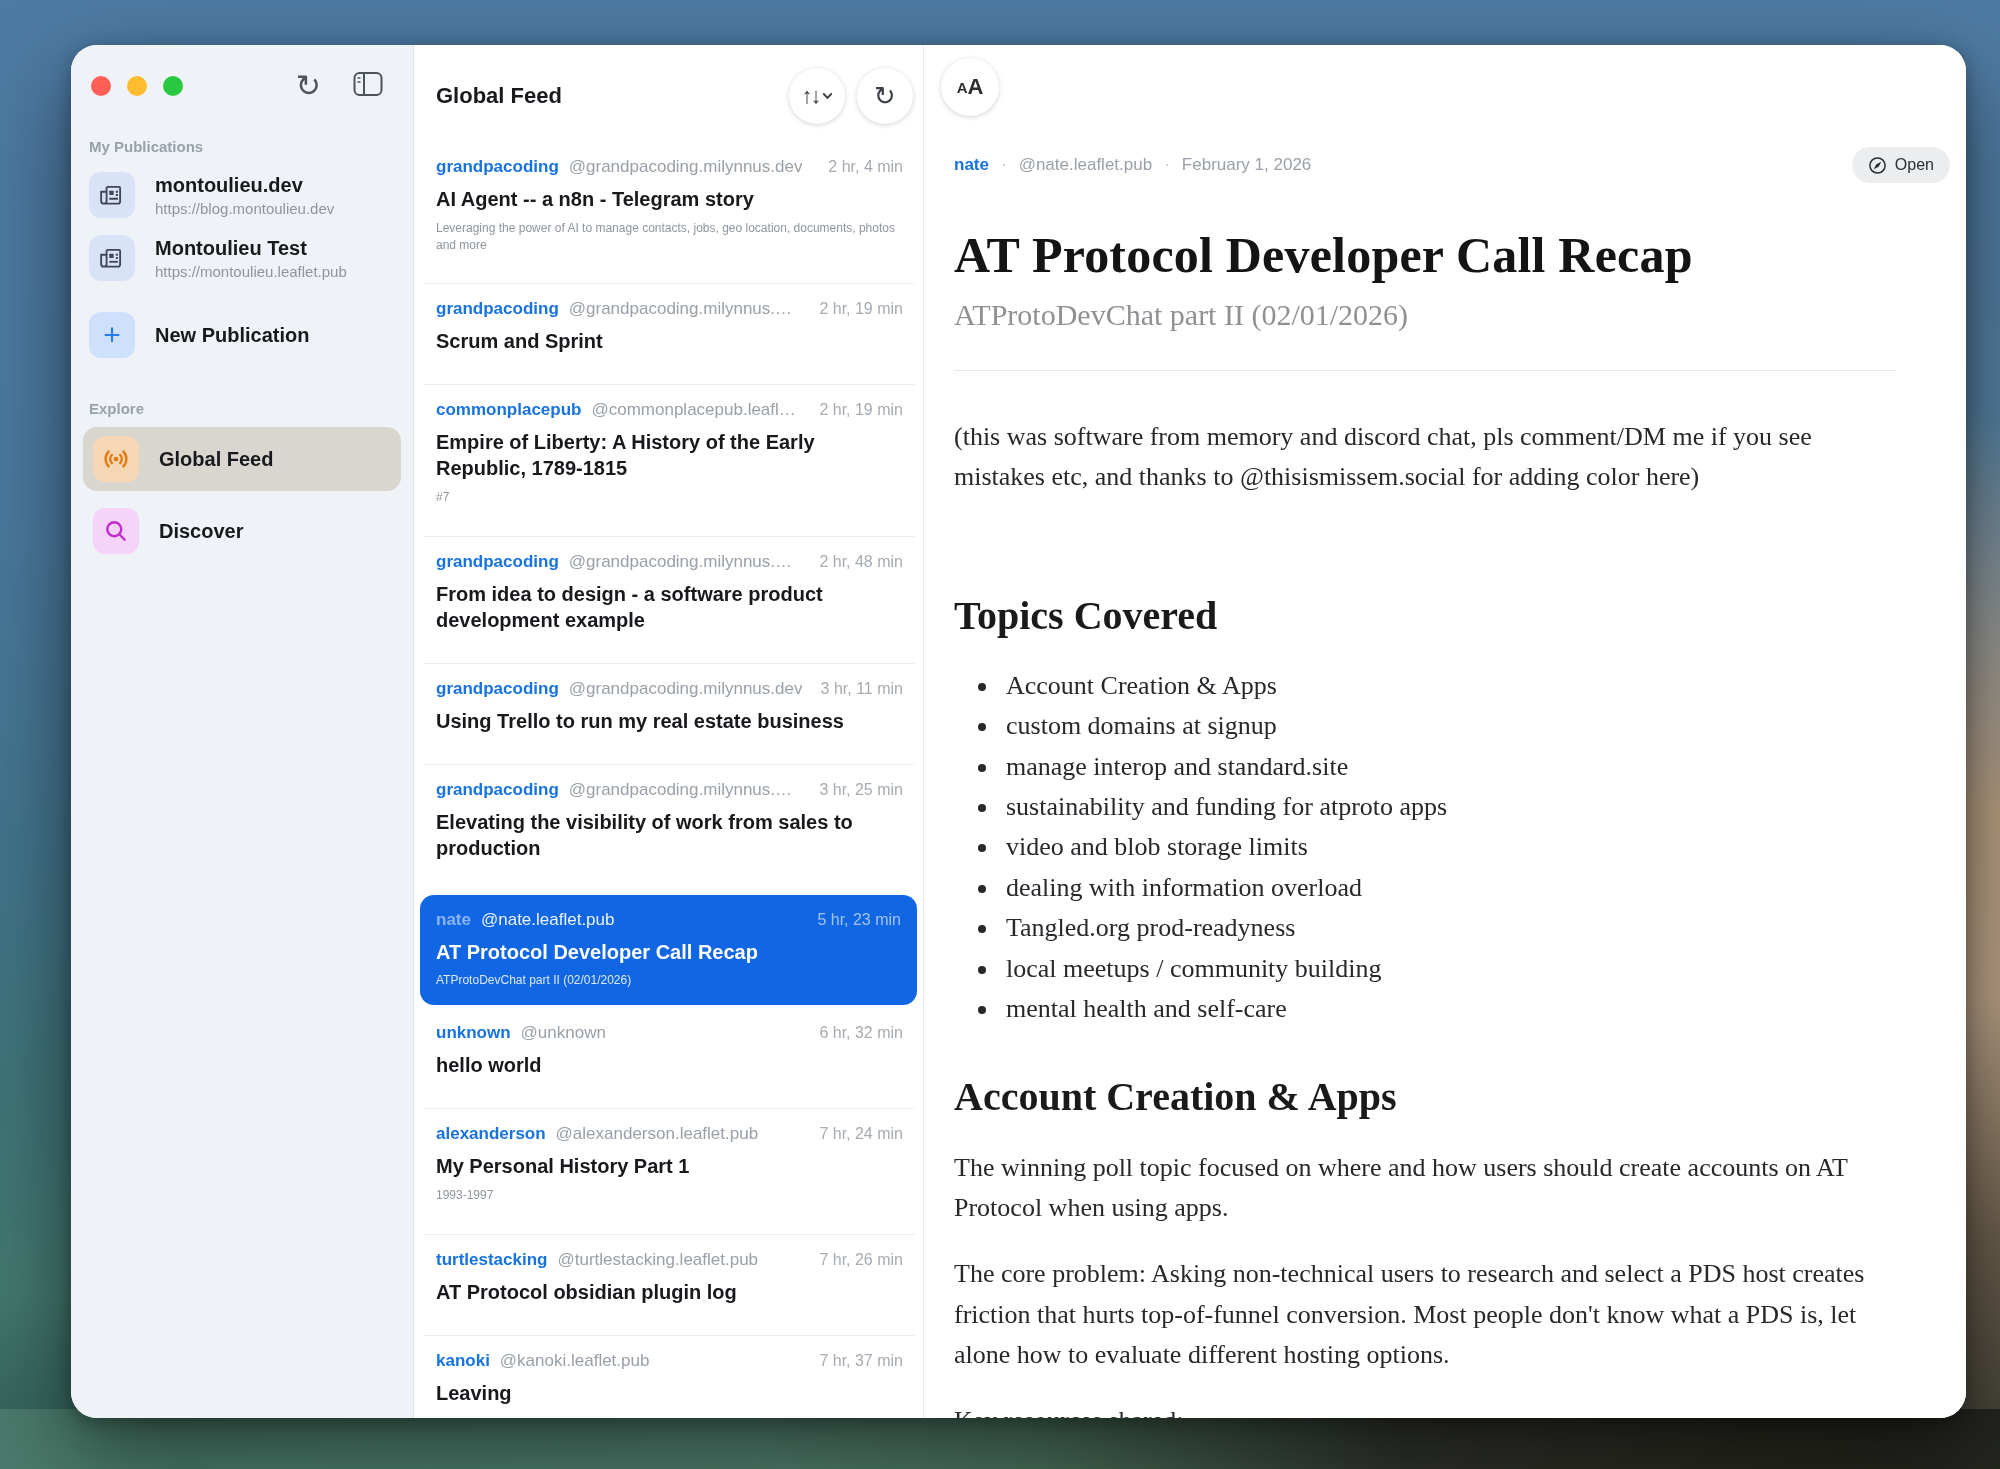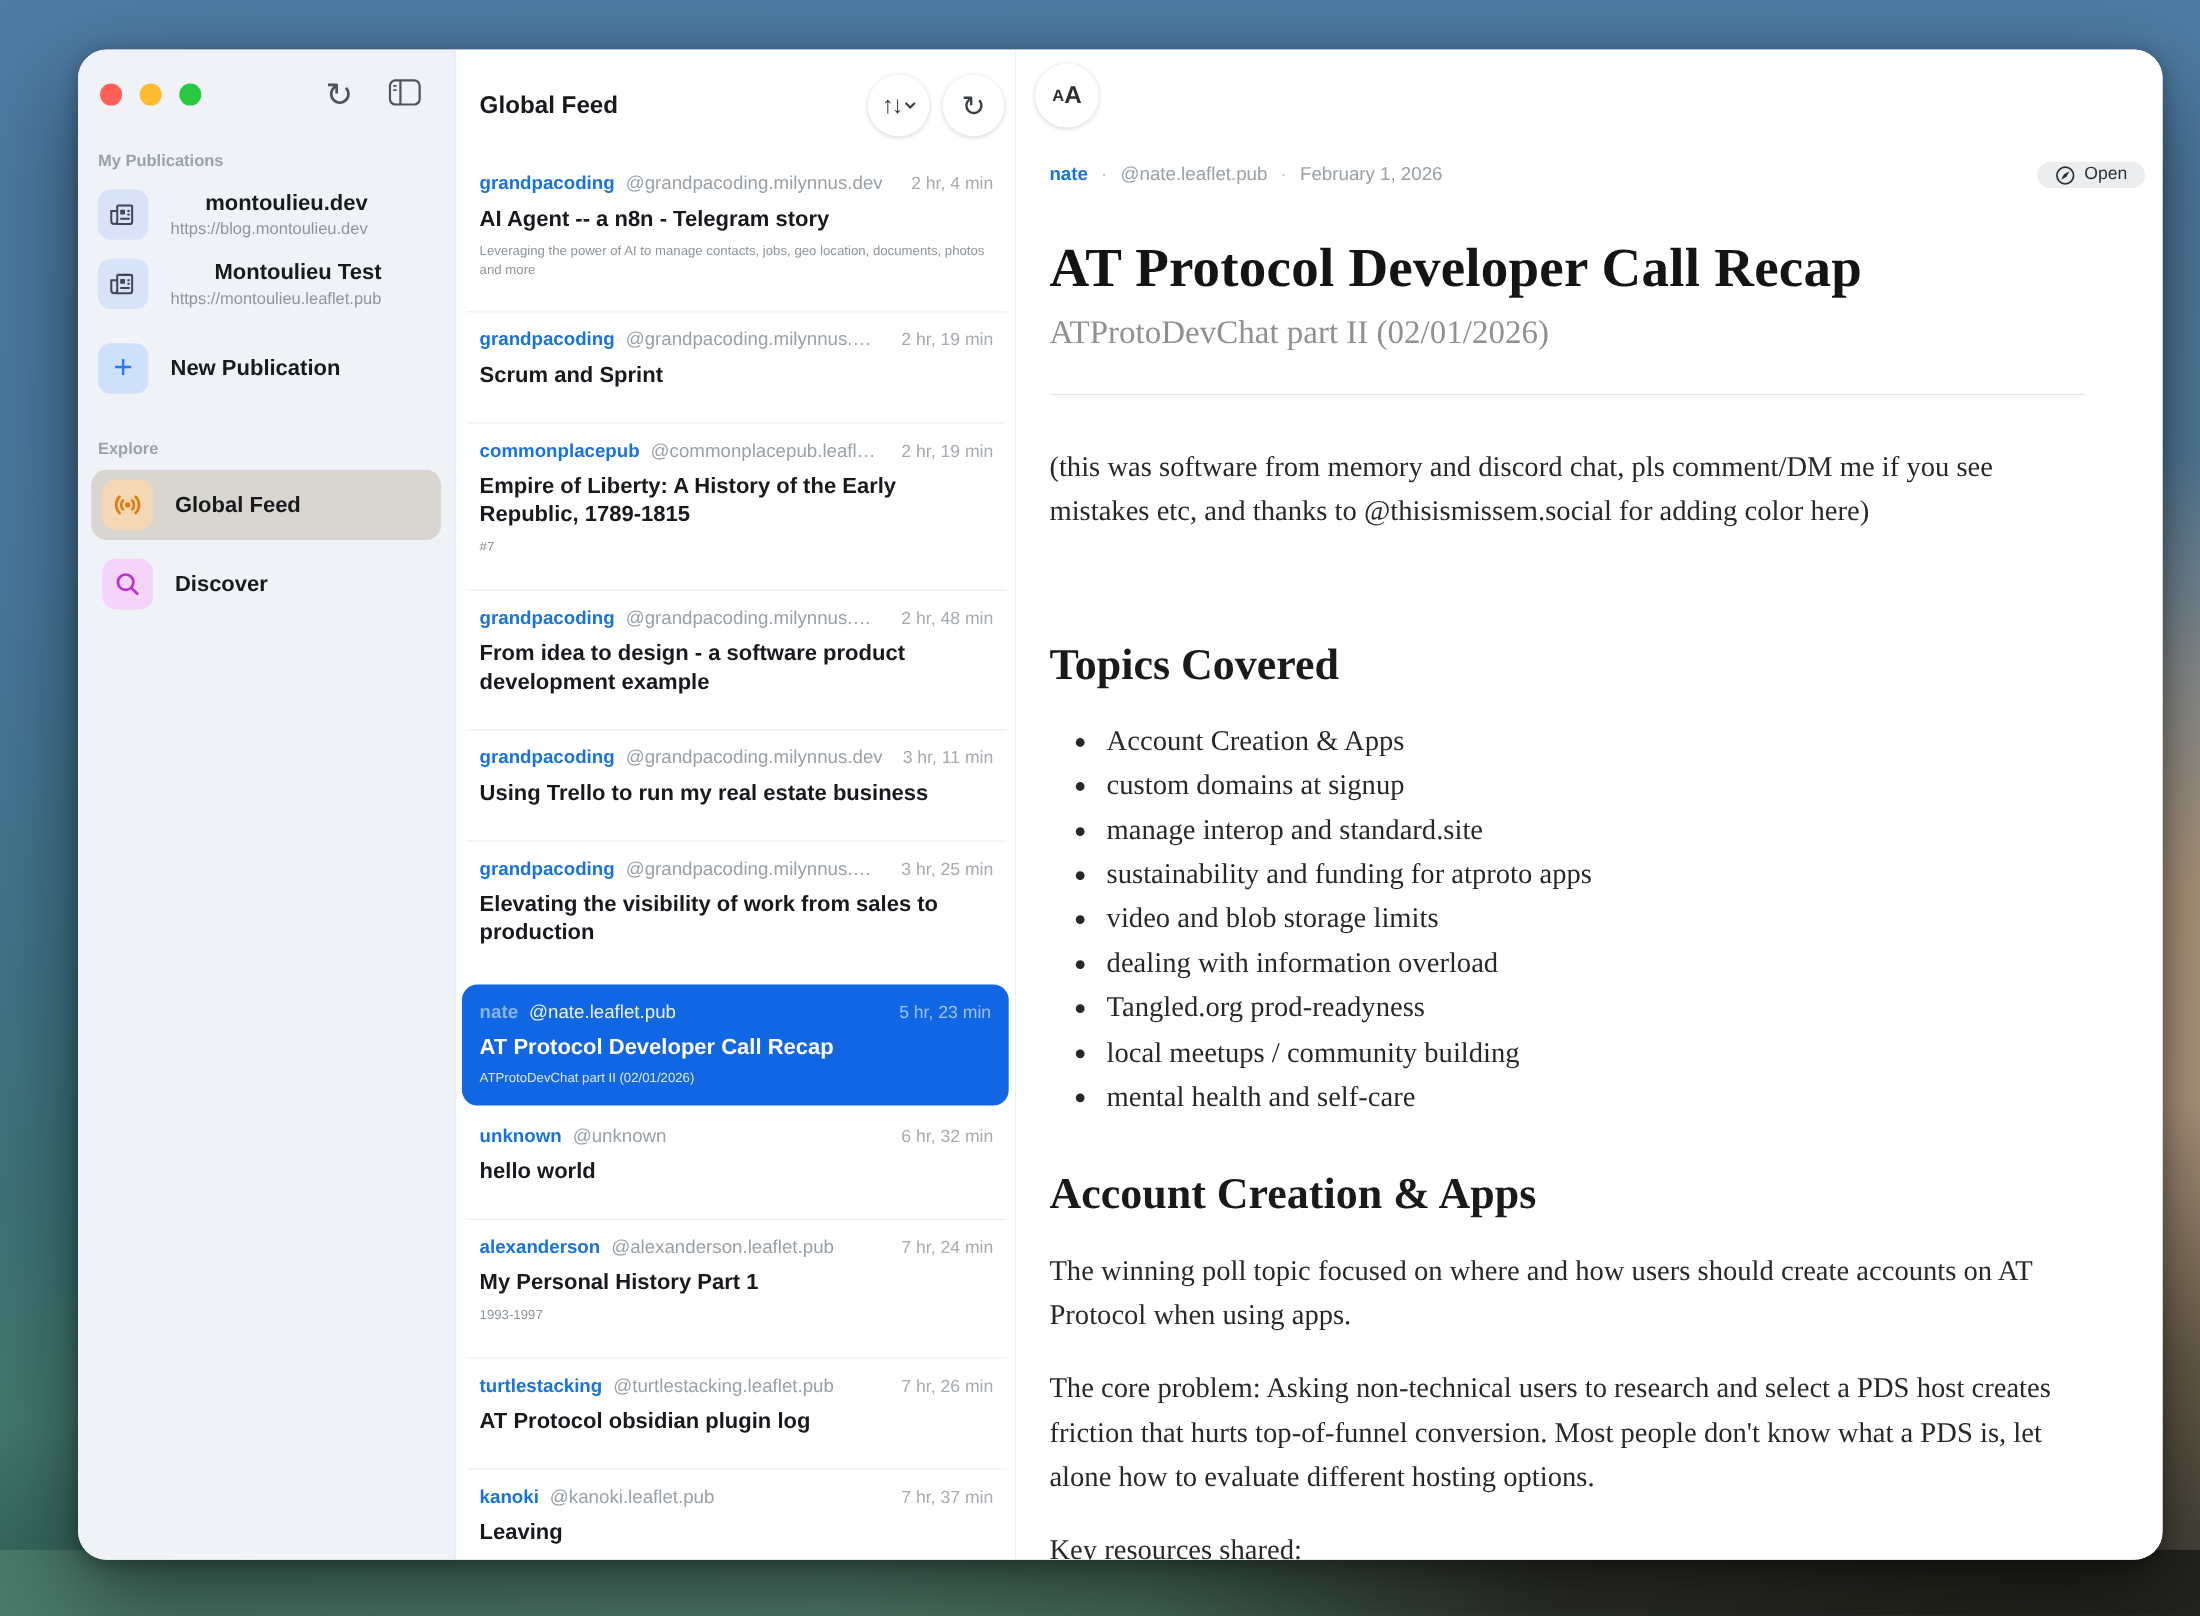--- a/index.html
+++ b/index.html
@@ -22,21 +22,21 @@
   .traffic { display:flex; gap:16px; padding:31px 0 0 20px; }
   .light { width:20px; height:20px; border-radius:50%; }
   .side-icons { position:absolute; top:26px; right:30px; display:flex; gap:32px; align-items:center; color:#4d535b; }
   .refresh-glyph { font-size:30px; line-height:30px; color:#4d535b; }
   .section-label { margin:42px 0 0 18px; font-size:15px; font-weight:700; color:#99a1ab; }
   .pub-item { display:flex; align-items:center; gap:20px; margin:17px 14px 0 18px; cursor:default; }
   .sq-icon { width:46px; height:46px; border-radius:12px; flex:none; display:flex; align-items:center; justify-content:center; }
   .pub-icon { background:#d9e3f8; }
   .newpub-icon { background:#cfe0fb; }
   .plus-glyph { font-size:30px; color:#2a7bf6; font-weight:400; line-height:30px; }
-  .pub-name { font-size:20px; font-weight:700; color:#17191d;text-align:right; }
+  .pub-name { font-size:20px; font-weight:700; color:#17191d; }
   .pub-url { font-size:15px; color:#8f959d; margin-top:3px; }
   .explore-row { display:flex; align-items:center; gap:20px; margin:8px 12px 0; padding:9px 10px; border-radius:14px; }
   .explore-row.selected { background:#d9d5cf; }
   .gf-icon { background:#f5d7b5; }
   .disc-icon { background:#f6d3f8; }
   .explore-label { font-size:20px; font-weight:700; color:#17191d; }
 
   
   .feed-col { width:510px; flex:none; background:#fff; border-right:1px solid #e7e8ea; display:flex; flex-direction:column; }
   .feed-header { display:flex; align-items:center; padding:23px 10px 18px 22px; }
@@ -66,21 +66,21 @@
   .article { flex:1; background:#fff; position:relative; overflow:hidden; }
   .aa-btn { position:absolute; top:13px; left:17px; width:58px; height:58px; border-radius:50%;
     background:#fff; box-shadow:0 1px 5px rgba(0,0,0,.18); display:flex; align-items:center; justify-content:center; color:#2c2e31; }
   .aa-small { font-size:15px; font-weight:600; }
   .aa-big { font-size:22px; font-weight:600; }
   .meta-row { display:flex; align-items:center; padding:102px 16px 0 30px; gap:12px; }
   .meta-author { font-size:17px; font-weight:700; color:#1673e1; }
   .meta-dot { color:#b9bec4; font-size:17px; }
   .meta-gray { font-size:17px; color:#9aa0a8; }
   .open-btn { margin-left:auto; display:flex; align-items:center; gap:8px; background:#ebedef;
-    border-radius:18px; height:24px; padding:0 16px; font-size:16px; color:#2c2e31; }
+    border-radius:18px; height:36px; padding:0 16px; font-size:16px; color:#2c2e31; }
   .article-content { padding:0 70px 0 30px; font-family:"Liberation Serif","DejaVu Serif",serif; color:#26282b; max-width:1060px; }
   .article-title { margin-top:44px; font-size:50px; line-height:1.12; font-weight:600; color:#141414; letter-spacing:.2px; }
   .article-subtitle { margin-top:15px; font-size:30px; color:#8e9094; font-weight:400; }
   .article-hr { border:none; border-top:1px solid #e3e5e7; margin-top:38px; }
   .article-intro { margin-top:46px; font-size:26px; line-height:1.55; }
   .article-body h2 { font-size:40px; font-weight:600; color:#1a1a1a; margin-top:94px; }
   .article-body h2 + p, .article-body h2 + ul { margin-top:28px; }
   .article-body p { font-size:26px; line-height:1.55; margin-top:26px; }
   .article-body ul { margin-top:26px; padding-left:46px; }
   .article-body li { font-size:26px; line-height:1.48; padding-left:6px; margin-top:2px; }

